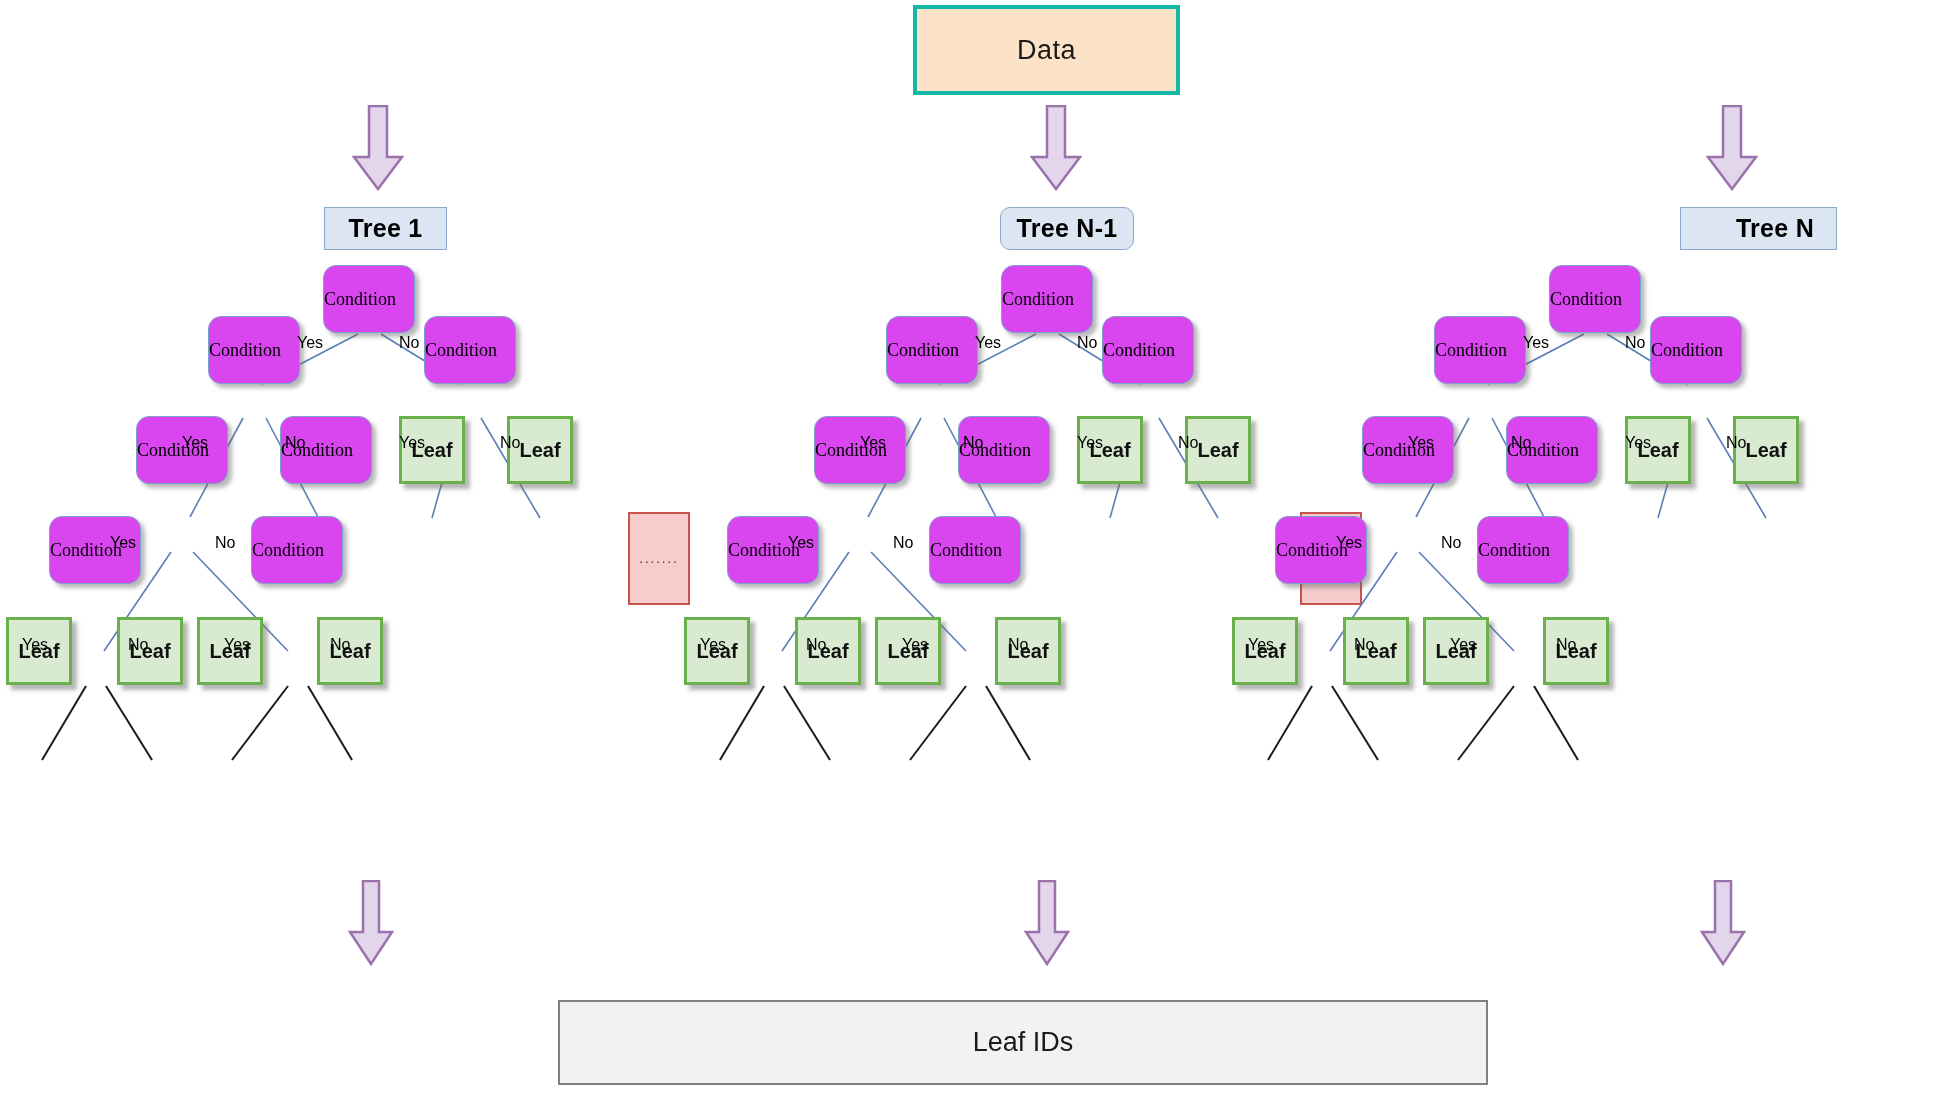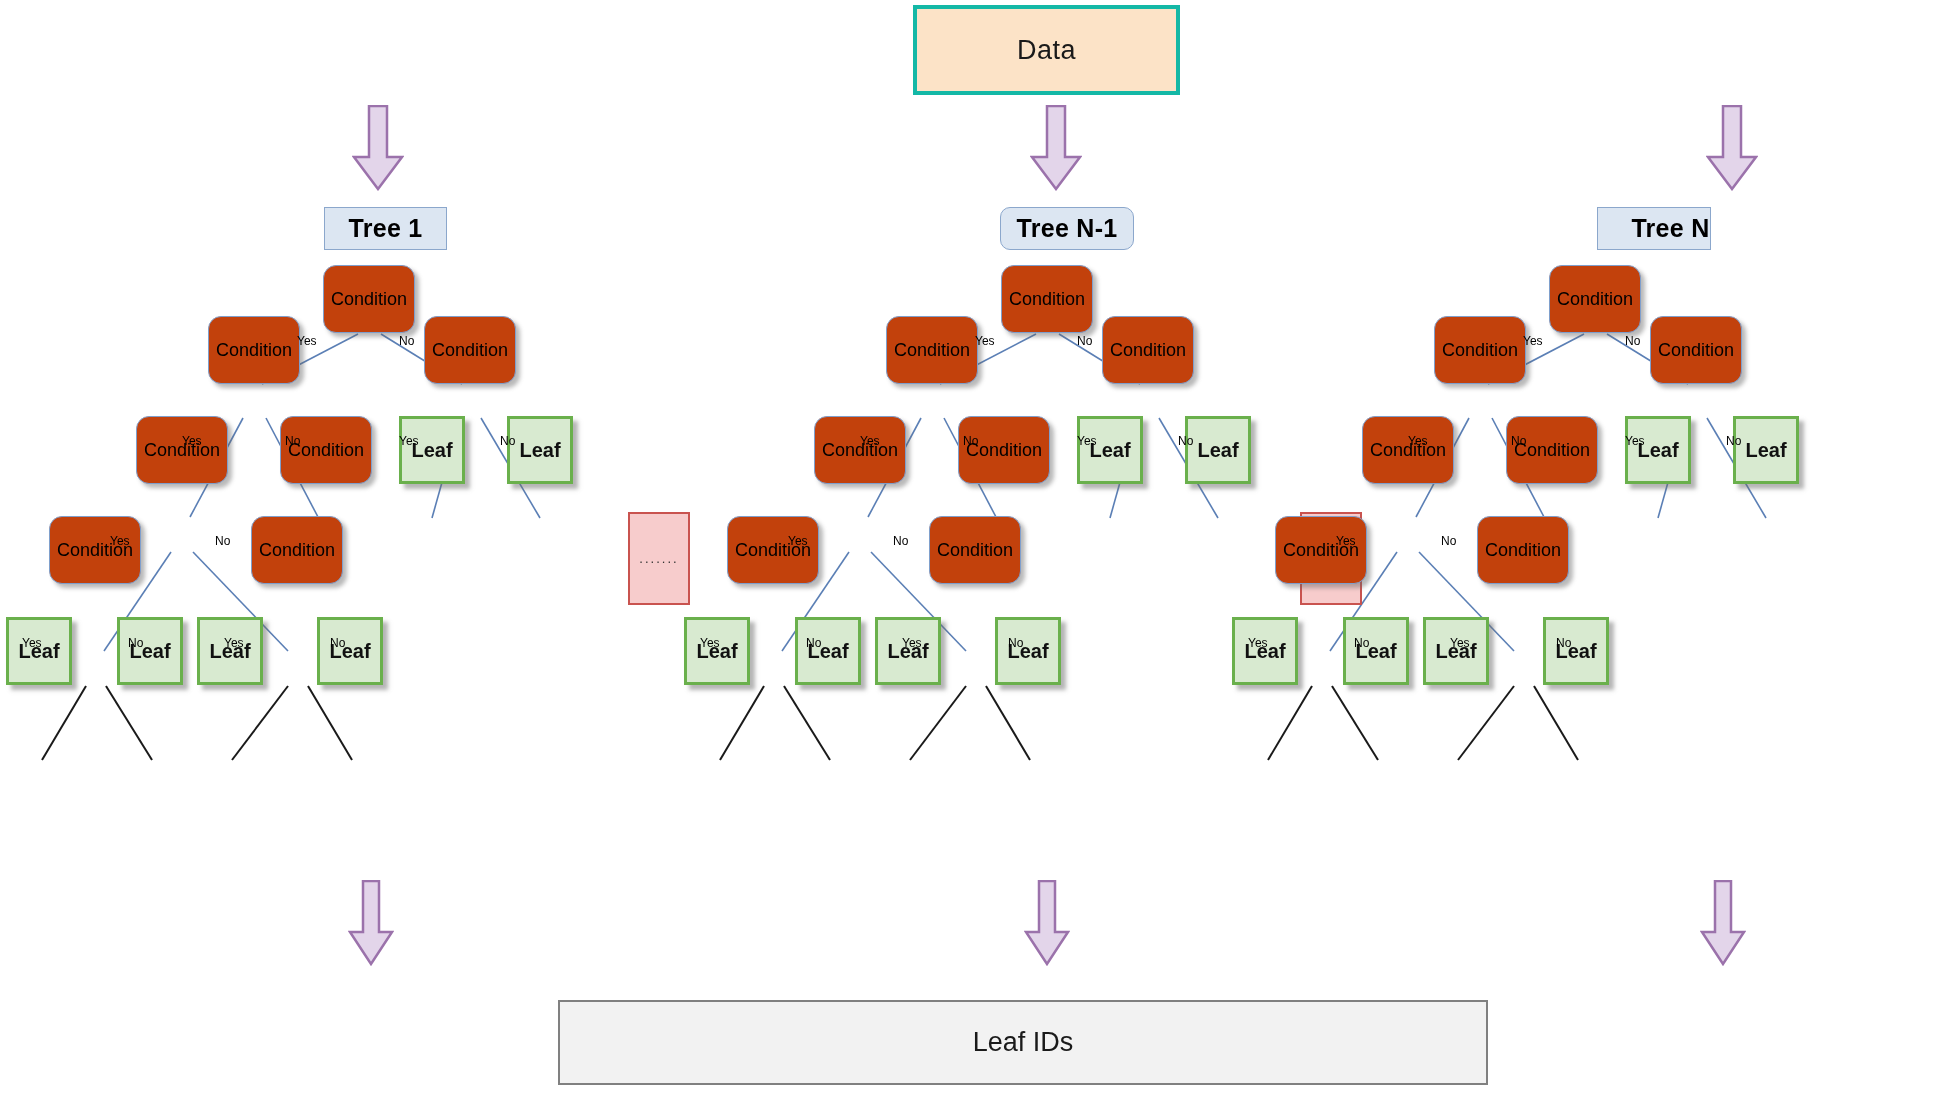--- a/index.html
+++ b/index.html
@@ -46,27 +46,28 @@
     box-sizing:border-box;
     display:flex;align-items:center;justify-content:center;
     font-size:25px;font-weight:bold;color:#000;
     letter-spacing:.3px;
   }
 
   
   .cond{
     position:absolute;
     width:92px;height:68px;
-    background:#c2410c;
+    background:#d946ef;
     border:1.5px solid #7f9fcc;
     border-radius:13px;
     box-sizing:border-box;
-    display:flex;align-items:center;justify-content:center;
+    display:flex;align-items:center;
     font-size:18px;color:#000;
     box-shadow:4px 4px 4px rgba(100,100,100,.45);
+    font-family:Liberation Serif, serif;
   }
 
   
   .leaf{
     position:absolute;
     width:66px;height:68px;
     background:#d8ead0;
     border:3px solid #6ab04c;
     box-sizing:border-box;
     display:flex;align-items:center;justify-content:center;
@@ -81,21 +82,21 @@
     background:#f7cccc;
     border:2px solid #c9534f;
     box-sizing:border-box;
     display:flex;align-items:center;justify-content:center;
     font-size:13px;color:#333;letter-spacing:2px;
   }
 
   
   .elabel{
     position:absolute;
-    font-size:12px;color:#000;
+    font-size:16px;color:#000;
     white-space:nowrap;
   }
 
   
   .arrow{position:absolute;}
   .arrow svg{display:block;}
 </style>
 </head>
 <body>
 
@@ -180,21 +181,21 @@
       <polygon points="17,1 35,1 35,52 50,52 26,84 2,52 17,52" fill="#e3d5ea" stroke="#9b72ab" stroke-width="2.5"></polygon>
     </svg>
   </div>
 
   <div class="tree-title" style="left:324px;top:207px;width:123px;">
     <span>Tree 1</span>
   </div>
   <div class="tree-title" style="left:1000px;top:207px;width:134px;border-radius:10px;">
     <span>Tree N-1</span>
   </div>
-  <div class="tree-title" style="left:1597px;top:207px;width:114px;padding-left:33px;">
+  <div class="tree-title" style="left:1680px;top:207px;width:157px;padding-left:33px;">
     <span>Tree N</span>
   </div>
 
   <div class="cond" style="left:323px;top:265px;">
     <span>Condition</span>
   </div>
   <div class="cond" style="left:208px;top:316px;">
     <span>Condition</span>
   </div>
   <div class="cond" style="left:424px;top:316px;">

